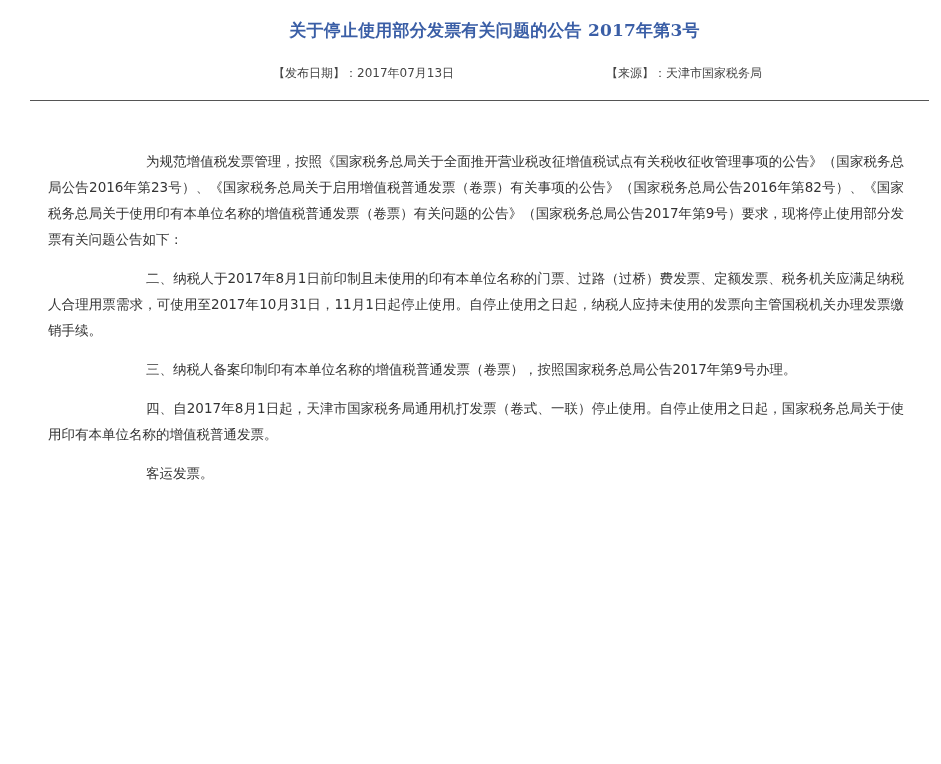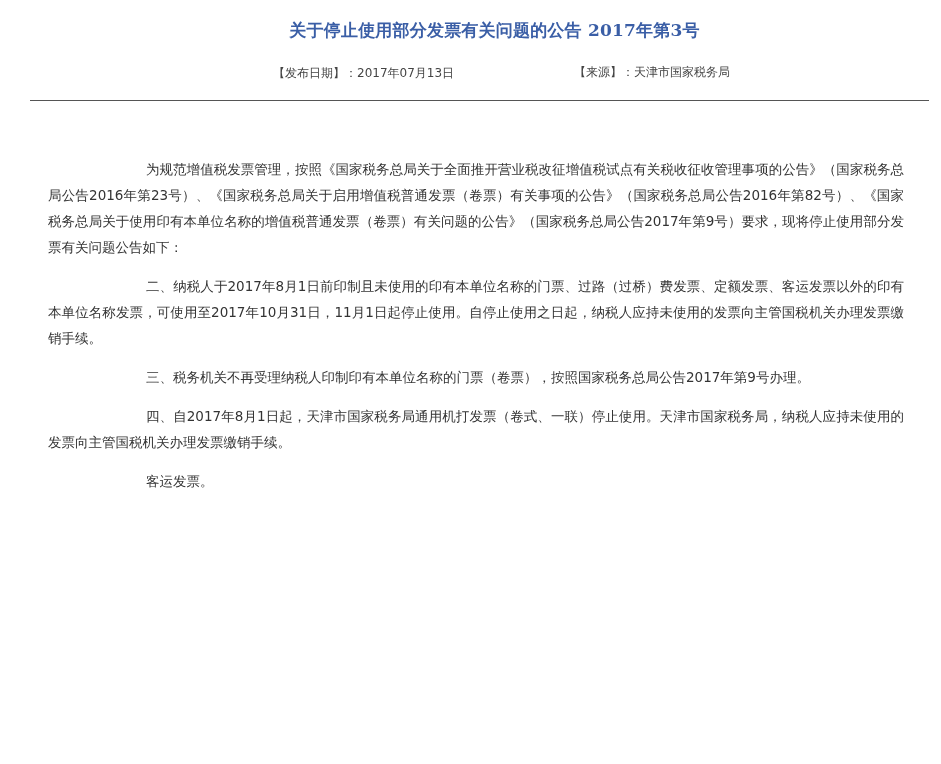--- a/index.html
+++ b/index.html
@@ -34,56 +34,56 @@
     }
     .meta {
       position: absolute;
       top: 64px;
       font-size: 12px;
       line-height: 18px;
       color: #444444;
       white-space: nowrap;
     }
     .meta.date { left: 229px; margin-left: 44px; }
-    .meta.source { left: 574px; font-family: Liberation Mono, monospace; }
+    .meta.source { left: 606px; }
     .divider {
       position: absolute;
       left: 30px;
       top: 100px;
       width: 899px;
       height: 0;
       border-top: 1px solid #555555;
     }
     .body {
       position: absolute;
       left: 48px;
       top: 148px;
       width: 856px;
       font-size: 13.5px;
       line-height: 26px;
       color: #333333;
     }
     .body p {
-      margin: 8px 0 13px 0;
+      margin: 0 0 13px 0;
       text-indent: 98px;
       text-align: justify;
       word-break: break-all;
     }
   </style>
 </head>
 <body>
 
 <div class="page">
   <h1 class="title" style="margin:0;padding-left:24px;">关于停止使用部分发票有关问题的公告 2017年第3号</h1>
 
   <div class="meta date">【发布日期】：2017年07月13日</div>
   <div class="meta source">【来源】：天津市国家税务局</div>
 
   <div class="divider"></div>
 
   <div class="body">
     <p>为规范增值税发票管理，按照《国家税务总局关于全面推开营业税改征增值税试点有关税收征收管理事项的公告》（国家税务总局公告2016年第23号）、《国家税务总局关于启用增值税普通发票（卷票）有关事项的公告》（国家税务总局公告2016年第82号）、《国家税务总局关于使用印有本单位名称的增值税普通发票（卷票）有关问题的公告》（国家税务总局公告2017年第9号）要求，现将停止使用部分发票有关问题公告如下：</p>
-    <p>二、纳税人于2017年8月1日前印制且未使用的印有本单位名称的门票、过路（过桥）费发票、定额发票、客运发票以外的印有本单位名称发票，可使用至2017年10月31日，11月1日起停止使用。自停止使用之日起，纳税人应持未使用的发票向主管国税机关办理发票缴销手续。</p>
-    <p>三、税务机关不再受理纳税人印制印有本单位名称的门票（卷票），按照国家税务总局公告2017年第9号办理。</p>
-    <p>四、自2017年8月1日起，天津市国家税务局通用机打发票（卷式、一联）停止使用。天津市国家税务局，纳税人应持未使用的发票向主管国税机关办理发票缴销手续。</p>
+    <p>二、纳税人于2017年8月1日前印制且未使用的印有本单位名称的门票、过路（过桥）费发票、定额发票、税务机关应满足纳税人合理用票需求，可使用至2017年10月31日，11月1日起停止使用。自停止使用之日起，纳税人应持未使用的发票向主管国税机关办理发票缴销手续。</p>
+    <p>三、纳税人备案印制印有本单位名称的增值税普通发票（卷票），按照国家税务总局公告2017年第9号办理。</p>
+    <p>四、自2017年8月1日起，天津市国家税务局通用机打发票（卷式、一联）停止使用。自停止使用之日起，国家税务总局关于使用印有本单位名称的增值税普通发票。</p>
     <p>客运发票。</p>
   </div>
 </div>
 
 </body></html>

